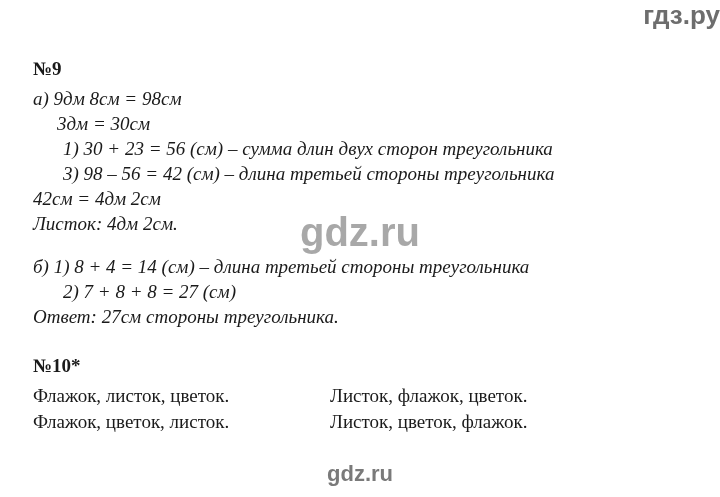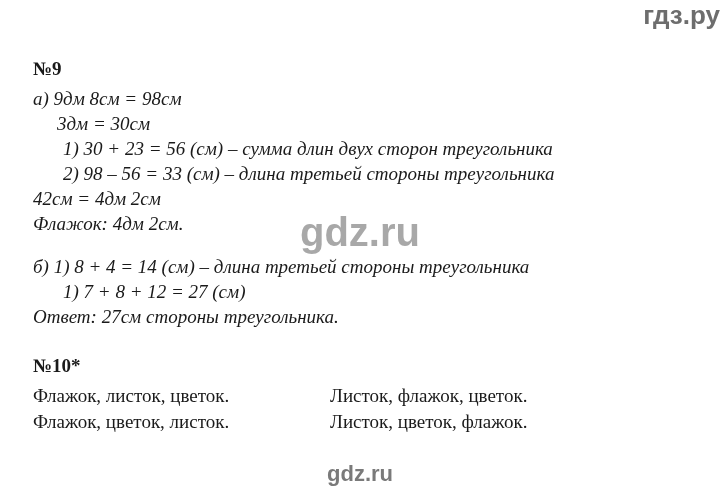--- a/index.html
+++ b/index.html
@@ -94,28 +94,28 @@
 
   <div class="logo-top">гдз.ру</div>
 
   <div class="content">
 
     <div class="task-num">№9</div>
 
     <div class="line">а) 9дм 8см = 98см</div>
     <div class="line indent-1">3дм = 30см</div>
     <div class="line indent-2">1) 30 + 23 = 56 (см) – сумма длин двух сторон треугольника</div>
-    <div class="line indent-2">2) 98 – 56 = 33 (см) – длина третьей стороны треугольника</div>
+    <div class="line indent-2">3) 98 – 56 = 42 (см) – длина третьей стороны треугольника</div>
     <div class="line">42см = 4дм 2см</div>
-    <div class="line">Флажок: 4дм 2см.</div>
+    <div class="line">Листок: 4дм 2см.</div>
 
     <div class="gap-med"></div>
 
     <div class="line">б) 1) 8 + 4 = 14 (см) – длина третьей стороны треугольника</div>
-    <div class="line indent-2">1) 7 + 8 + 12 = 27 (см)</div>
+    <div class="line indent-2">2) 7 + 8 + 8 = 27 (см)</div>
     <div class="line">Ответ: 27см стороны треугольника.</div>
 
     <div class="gap-large"></div>
 
     <div class="task-num">№10*</div>
 
     <div class="two-col">
       <div class="col-a">Флажок, листок, цветок.</div>
       <div class="col-b">Листок, флажок, цветок.</div>
     </div>

